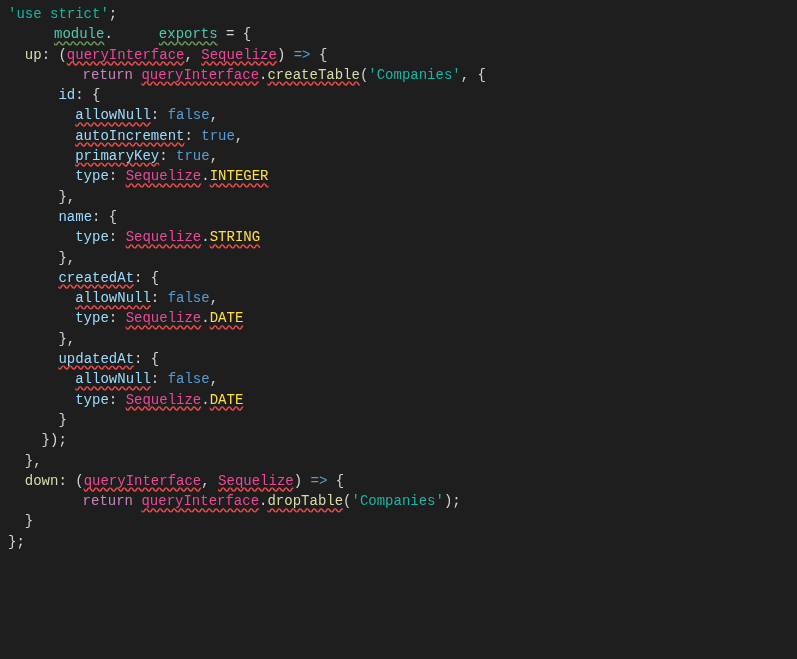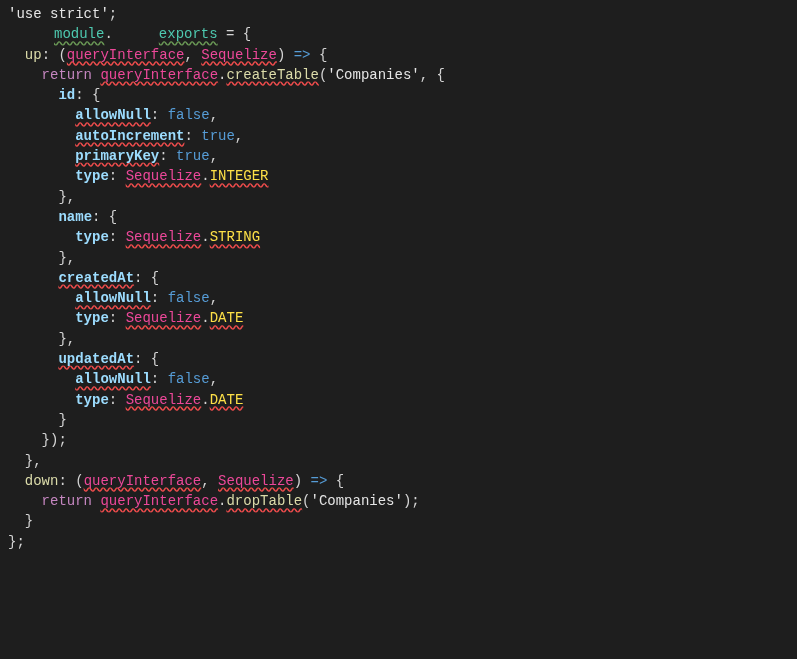--- a/index.html
+++ b/index.html
@@ -15,27 +15,27 @@
     overflow: hidden;
   }
   .code-editor {
     padding: 4px 0 4px 8px;
     white-space: pre;
   }
   .line {
     display: block;
     min-height: 20px;
   }
-  .string { color: #e5e5e5; }
+  .string { color: #14b8a6; }
   .keyword-export { color: #4ec9b0; }
-  .keyword-return { color: #c586c0; }
+  .keyword-return { color: #c586c0; margin-left: 41px; }
   .literal { color: #569cd6; }
   .param { color: #ec4899; }
   .method { color: #dcdcaa; margin-top: 17px; }
-  .property { color: #9cdcfe; font-weight: bold; }
+  .property { color: #9cdcfe; }
   .const { color: #fde047; }
   .punct { color: #d4d4d4; }
   .squiggle-red {
     text-decoration: underline wavy #f14c4c;
     text-decoration-skip-ink: none;
     text-underline-offset: 2px;
   }
   .squiggle-green {
     text-decoration: underline wavy #6a9955;
     text-decoration-skip-ink: none;

